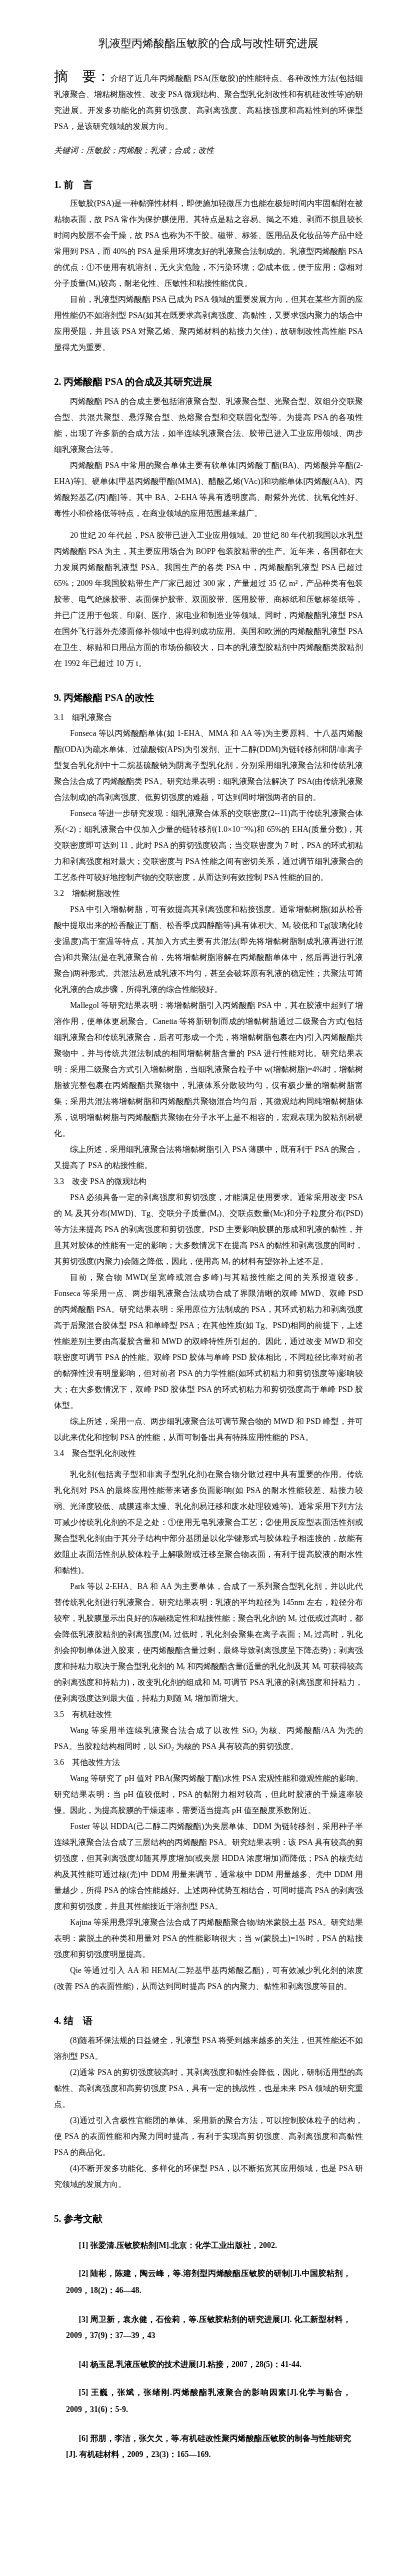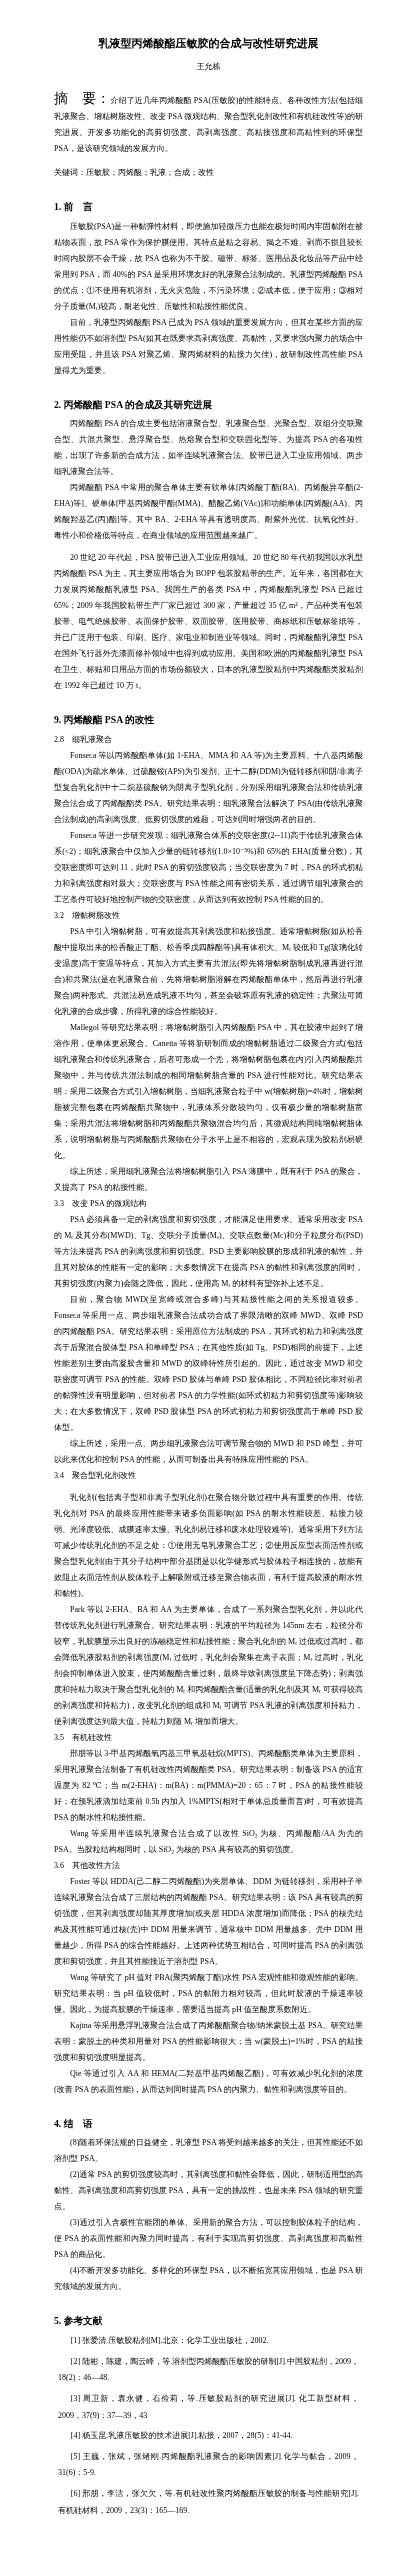--- a/index.html
+++ b/index.html
@@ -15,21 +15,21 @@
     color: #000000;
     -webkit-font-smoothing: antialiased;
   }
   .page {
     box-sizing: border-box;
     width: 404px;
     padding: 35px 41px 0 54px; 
   }
   .title {
     font-size: 11px;
-    font-weight: bold;
+    font-weight: normal;
     text-align: center;
     line-height: 17px;
     margin: 0;
   }
   .author {
     font-size: 8px;
     text-align: center;
     line-height: 15.4px;
     margin-top: 6.9px;
   }
@@ -41,20 +41,21 @@
   }
   .abstract .abs-label {
     font-weight: normal;
     font-size: 14px;
   }
   .keywords {
     font-size: 8px;
     line-height: 16px;
     margin-top: 2.3px;
     text-align: justify;
+    font-style: italic;
   }
   h2.sec {
     font-size: 9.7px;
     font-weight: bold;
     line-height: 13.7px;
     margin: 19px 0 5.1px 0;
   }
   h3.subsec {
     font-size: 8px;
     font-weight: normal;
@@ -67,72 +68,71 @@
     text-align: justify;
     text-indent: 2em;
     margin: 0;
   }
   p.mt10 { margin-top: 5.7px; }
   p.ref-p {
     font-size: 8px;
     line-height: 16.6px;
     text-align: justify;
     text-indent: 1.6em;
-    margin: 4px;
+    margin: 12px;
+    font-weight: bold;
   }
 </style>
 </head>
 <body>
 
 <div class="page">
 
   <h1 class="title">乳液型丙烯酸酯压敏胶的合成与改性研究进展</h1>
 
-  <div class="author">王允栋</div>
 
   <p class="abstract"><span class="abs-label">摘　要：</span><span>介绍了近几年丙烯酸酯 PSA(压敏胶)的性能特点、各种改性方法(包括细乳液聚合、增粘树脂改性、改变 PSA 微观结构、聚合型乳化剂改性和有机硅改性等)的研究进展。开发多功能化的高剪切强度、高剥离强度、高粘接强度和高粘性到的环保型 PSA，是该研究领域的发展方向。</span></p>
 
   <p class="keywords"><span>关键词：</span><span>压敏胶；丙烯酸；乳液；合成；改性</span></p>
 
   <h2 class="sec">1. 前　言</h2>
   <p class="body-p">压敏胶(PSA)是一种黏弹性材料，即便施加轻微压力也能在极短时间内牢固黏附在被粘物表面，故 PSA 常作为保护膜使用。其特点是粘之容易、揭之不难、剥而不损且较长时间内胶层不会干燥，故 PSA 也称为不干胶。磁带、标签、医用品及化妆品等产品中经常用到 PSA，而 40%的 PSA 是采用环境友好的乳液聚合法制成的。乳液型丙烯酸酯 PSA 的优点：①不使用有机溶剂，无火灾危险，不污染环境；②成本低，便于应用；③相对分子质量(Mᵣ)较高，耐老化性、压敏性和粘接性能优良。</p>
   <p class="body-p">目前，乳液型丙烯酸酯 PSA 已成为 PSA 领域的重要发展方向，但其在某些方面的应用性能仍不如溶剂型 PSA(如其在既要求高剥离强度、高黏性，又要求强内聚力的场合中应用受阻，并且该 PSA 对聚乙烯、聚丙烯材料的粘接力欠佳)，故研制改性高性能 PSA 显得尤为重要。</p>
 
   <h2 class="sec">2. 丙烯酸酯 PSA 的合成及其研究进展</h2>
   <p class="body-p">丙烯酸酯 PSA 的合成主要包括溶液聚合型、乳液聚合型、光聚合型、双组分交联聚合型、共混共聚型、悬浮聚合型、热熔聚合型和交联固化型等。为提高 PSA 的各项性能，出现了许多新的合成方法，如半连续乳液聚合法、胶带已进入工业应用领域、两步细乳液聚合法等。</p>
   <p class="body-p">丙烯酸酯 PSA 中常用的聚合单体主要有软单体[丙烯酸丁酯(BA)、丙烯酸异辛酯(2-EHA)等]、硬单体[甲基丙烯酸甲酯(MMA)、醋酸乙烯(VAc)]和功能单体[丙烯酸(AA)、丙烯酸羟基乙(丙)酯]等。其中 BA、2-EHA 等具有透明度高、耐紫外光优、抗氧化性好、毒性小和价格低等特点，在商业领域的应用范围越来越广。</p>
   <p class="body-p mt10">20 世纪 20 年代起，PSA 胶带已进入工业应用领域。20 世纪 80 年代初我国以水乳型丙烯酸酯 PSA 为主，其主要应用场合为 BOPP 包装胶粘带的生产。近年来，各国都在大力发展丙烯酸酯乳液型 PSA。我国生产的各类 PSA 中，丙烯酸酯乳液型 PSA 已超过 65%；2009 年我国胶粘带生产厂家已超过 300 家，产量超过 35 亿 m²，产品种类有包装胶带、电气绝缘胶带、表面保护胶带、双面胶带、医用胶带、商标纸和压敏标签纸等，并已广泛用于包装、印刷、医疗、家电业和制造业等领域。同时，丙烯酸酯乳液型 PSA 在国外飞行器外壳漆面修补领域中也得到成功应用。美国和欧洲的丙烯酸酯乳液型 PSA 在卫生、标贴和日用品方面的市场份额较大，日本的乳液型胶粘剂中丙烯酸酯类胶粘剂在 1992 年已超过 10 万 t。</p>
 
   <h2 class="sec">9. 丙烯酸酯 PSA 的改性</h2>
 
-  <h3 class="subsec">2.8　细乳液聚合</h3>
+  <h3 class="subsec">3.1　细乳液聚合</h3>
   <p class="body-p">Fonseca 等以丙烯酸酯单体(如 1-EHA、MMA 和 AA 等)为主要原料、十八基丙烯酸酯(ODA)为疏水单体、过硫酸铵(APS)为引发剂、正十二醇(DDM)为链转移剂和阴/非离子型复合乳化剂中十二烷基硫酸钠为阴离子型乳化剂，分别采用细乳液聚合法和传统乳液聚合法合成了丙烯酸酯类 PSA。研究结果表明：细乳液聚合法解决了 PSA(由传统乳液聚合法制成)的高剥离强度、低剪切强度的难题，可达到同时增强两者的目的。</p>
   <p class="body-p">Fonseca 等进一步研究发现：细乳液聚合体系的交联密度(2--11)高于传统乳液聚合体系(&lt;2)；细乳液聚合中仅加入少量的链转移剂(1.0×10⁻⁵%)和 65%的 EHA(质量分数)，其交联密度即可达到 11，此时 PSA 的剪切强度较高；当交联密度为 7 时，PSA 的环式初粘力和剥离强度相对最大；交联密度与 PSA 性能之间有密切关系，通过调节细乳液聚合的工艺条件可较好地控制产物的交联密度，从而达到有效控制 PSA 性能的目的。</p>
 
   <h3 class="subsec">3.2　增黏树脂改性</h3>
   <p class="body-p">PSA 中引入增黏树脂，可有效提高其剥离强度和粘接强度。通常增黏树脂(如从松香酸中提取出来的松香酸正丁酯、松香季戊四醇酯等)具有体积大、Mᵣ 较低和 Tg(玻璃化转变温度)高于室温等特点，其加入方式主要有共混法(即先将增黏树脂制成乳液再进行混合)和共聚法(是在乳液聚合前，先将增黏树脂溶解在丙烯酸酯单体中，然后再进行乳液聚合)两种形式。共混法易造成乳液不均匀，甚至会破坏原有乳液的稳定性；共聚法可简化乳液的合成步骤，所得乳液的综合性能较好。</p>
   <p class="body-p">Mallegol 等研究结果表明：将增黏树脂引入丙烯酸酯 PSA 中，其在胶液中起到了增溶作用，使单体更易聚合。Canetta 等将新研制而成的增黏树脂通过二级聚合方式(包括细乳液聚合和传统乳液聚合，后者可形成一个壳，将增黏树脂包裹在内)引入丙烯酸酯共聚物中，并与传统共混法制成的相同增黏树脂含量的 PSA 进行性能对比。研究结果表明：采用二级聚合方式引入增黏树脂，当细乳液聚合粒子中 w(增黏树脂)=4%时，增黏树脂被完整包裹在丙烯酸酯共聚物中，乳液体系分散较均匀，仅有极少量的增黏树脂富集；采用共混法将增黏树脂和丙烯酸酯共聚物混合均匀后，其微观结构同纯增黏树脂体系，说明增黏树脂与丙烯酸酯共聚物在分子水平上是不相容的，宏观表现为胶粘剂易硬化。</p>
   <p class="body-p">综上所述，采用细乳液聚合法将增黏树脂引入 PSA 薄膜中，既有利于 PSA 的聚合，又提高了 PSA 的粘接性能。</p>
 
   <h3 class="subsec">3.3　改变 PSA 的微观结构</h3>
   <p class="body-p">PSA 必须具备一定的剥离强度和剪切强度，才能满足使用要求。通常采用改变 PSA 的 Mᵣ 及其分布(MWD)、Tg、交联分子质量(Mₑ)、交联点数量(Mc)和分子粒度分布(PSD)等方法来提高 PSA 的剥离强度和剪切强度。PSD 主要影响胶膜的形成和乳液的黏性，并且其对胶体的性能有一定的影响；大多数情况下在提高 PSA 的黏性和剥离强度的同时，其剪切强度(内聚力)会随之降低，因此，使用高 Mᵣ 的材料有望弥补上述不足。</p>
   <p class="body-p">目前，聚合物 MWD(呈宽峰或混合多峰)与其粘接性能之间的关系报道较多。Fonseca 等采用一点、两步细乳液聚合法成功合成了界限清晰的双峰 MWD、双峰 PSD 的丙烯酸酯 PSA。研究结果表明：采用原位方法制成的 PSA，其环式初粘力和剥离强度高于后聚混合胶体型 PSA 和单峰型 PSA；在其他性质(如 Tg、PSD)相同的前提下，上述性能差别主要由高凝胶含量和 MWD 的双峰特性所引起的。因此，通过改变 MWD 和交联密度可调节 PSA 的性能。双峰 PSD 胶体与单峰 PSD 胶体相比，不同粒径比率对前者的黏弹性没有明显影响，但对前者 PSA 的力学性能(如环式初粘力和剪切强度等)影响较大；在大多数情况下，双峰 PSD 胶体型 PSA 的环式初粘力和剪切强度高于单峰 PSD 胶体型。</p>
   <p class="body-p">综上所述，采用一点、两步细乳液聚合法可调节聚合物的 MWD 和 PSD 峰型，并可以此来优化和控制 PSA 的性能，从而可制备出具有特殊应用性能的 PSA。</p>
 
   <h3 class="subsec">3.4　聚合型乳化剂改性</h3>
   <p class="body-p mt10">乳化剂(包括离子型和非离子型乳化剂)在聚合物分散过程中具有重要的作用。传统乳化剂对 PSA 的最终应用性能带来诸多负面影响(如 PSA 的耐水性能较差、粘接力较弱、光泽度较低、成膜速率太慢、乳化剂易迁移和废水处理较难等)。通常采用下列方法可减少传统乳化剂的不足之处：①使用无皂乳液聚合工艺；②使用反应型表面活性剂或聚合型乳化剂(由于其分子结构中部分基团是以化学键形式与胶体粒子相连接的，故能有效阻止表面活性剂从胶体粒子上解吸附或迁移至聚合物表面，有利于提高胶液的耐水性和黏性)。</p>
   <p class="body-p">Park 等以 2-EHA、BA 和 AA 为主要单体，合成了一系列聚合型乳化剂，并以此代替传统乳化剂进行乳液聚合。研究结果表明：乳液的平均粒径为 145nm 左右，粒径分布较窄，乳胶膜显示出良好的冻融稳定性和粘接性能；聚合乳化剂的 Mᵣ 过低或过高时，都会降低乳液胶粘剂的剥离强度(Mᵣ 过低时，乳化剂会聚集在离子表面；Mᵣ 过高时，乳化剂会抑制单体进入胶束，使丙烯酸酯含量过剩，最终导致剥离强度呈下降态势)；剥离强度和持粘力取决于聚合型乳化剂的 Mᵣ 和丙烯酸酯含量(适量的乳化剂及其 Mᵣ 可获得较高的剥离强度和持粘力)，改变乳化剂的组成和 Mᵣ 可调节 PSA 乳液的剥离强度和持粘力，使剥离强度达到最大值，持粘力则随 Mᵣ 增加而增大。</p>
 
   <h3 class="subsec">3.5　有机硅改性</h3>
-  <p class="body-p">邢朋等以 3-甲基丙烯酰氧丙基三甲氧基硅烷(MPTS)、丙烯酸酯类单体为主要原料，采用乳液聚合法制备了有机硅改性丙烯酸酯类 PSA。研究结果表明：制备该 PSA 的适宜温度为 82 ℃；当 m(2-EHA)：m(BA)：m(PMMA)=20：65：7 时，PSA 的粘接性能较好；在预乳液滴加结束前 0.5h 内加入 1%MPTS(相对于单体总质量而言)时，可有效提高 PSA 的耐水性和粘接性能。</p>
   <p class="body-p">Wang 等采用半连续乳液聚合法合成了以改性 SiO₂ 为核、丙烯酸酯/AA 为壳的 PSA。当胶粒结构相同时，以 SiO₂ 为核的 PSA 具有较高的剪切强度。</p>
 
   <h3 class="subsec">3.6　其他改性方法</h3>
+  <p class="body-p">Wang 等研究了 pH 值对 PBA(聚丙烯酸丁酯)水性 PSA 宏观性能和微观性能的影响。研究结果表明：当 pH 值较低时，PSA 的黏附力相对较高，但此时胶液的干燥速率较慢。因此，为提高胶膜的干燥速率，需要适当提高 pH 值至酸度系数附近。</p>
   <p class="body-p">Foster 等以 HDDA(己二醇二丙烯酸酯)为夹层单体、DDM 为链转移剂，采用种子半连续乳液聚合法合成了三层结构的丙烯酸酯 PSA。研究结果表明：该 PSA 具有较高的剪切强度，但其剥离强度却随其厚度增加(或夹层 HDDA 浓度增加)而降低；PSA 的核壳结构及其性能可通过核(壳)中 DDM 用量来调节，通常核中 DDM 用量越多、壳中 DDM 用量越少，所得 PSA 的综合性能越好。上述两种优势互相结合，可同时提高 PSA 的剥离强度和剪切强度，并且其性能接近于溶剂型 PSA。</p>
-  <p class="body-p">Wang 等研究了 pH 值对 PBA(聚丙烯酸丁酯)水性 PSA 宏观性能和微观性能的影响。研究结果表明：当 pH 值较低时，PSA 的黏附力相对较高，但此时胶液的干燥速率较慢。因此，为提高胶膜的干燥速率，需要适当提高 pH 值至酸度系数附近。</p>
   <p class="body-p">Kajtna 等采用悬浮乳液聚合法合成了丙烯酸酯聚合物/纳米蒙脱土基 PSA。研究结果表明：蒙脱土的种类和用量对 PSA 的性能影响很大；当 w(蒙脱土)=1%时，PSA 的粘接强度和剪切强度明显提高。</p>
   <p class="body-p">Qie 等通过引入 AA 和 HEMA(二羟基甲基丙烯酸乙酯)，可有效减少乳化剂的浓度(改善 PSA 的表面性能)，从而达到同时提高 PSA 的内聚力、黏性和剥离强度等目的。</p>
 
   <h2 class="sec">4. 结　语</h2>
   <p class="body-p">(8)随着环保法规的日益健全，乳液型 PSA 将受到越来越多的关注，但其性能还不如溶剂型 PSA。</p>
   <p class="body-p">(2)通常 PSA 的剪切强度较高时，其剥离强度和黏性会降低，因此，研制适用型的高黏性、高剥离强度和高剪切强度 PSA，具有一定的挑战性，也是未来 PSA 领域的研究重点。</p>
   <p class="body-p">(3)通过引入含极性官能团的单体、采用新的聚合方法，可以控制胶体粒子的结构，使 PSA 的表面性能和内聚力同时提高，有利于实现高剪切强度、高剥离强度和高黏性 PSA 的商品化。</p>
   <p class="body-p">(4)不断开发多功能化、多样化的环保型 PSA，以不断拓宽其应用领域，也是 PSA 研究领域的发展方向。</p>
 
   <h2 class="sec">5. 参考文献</h2>

